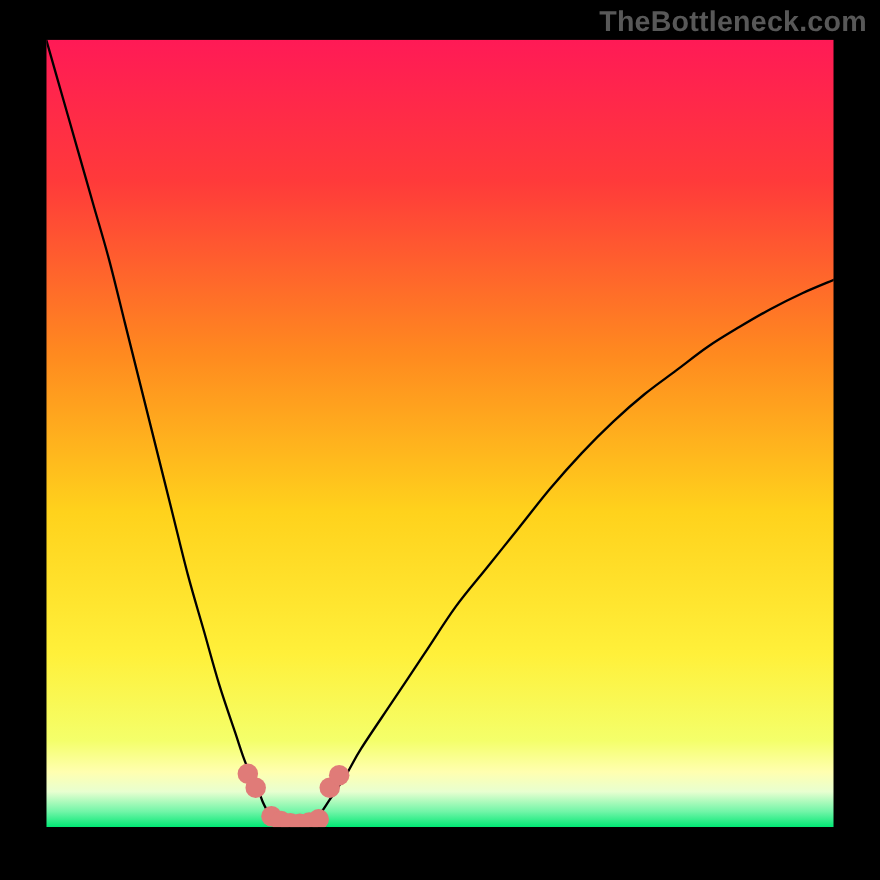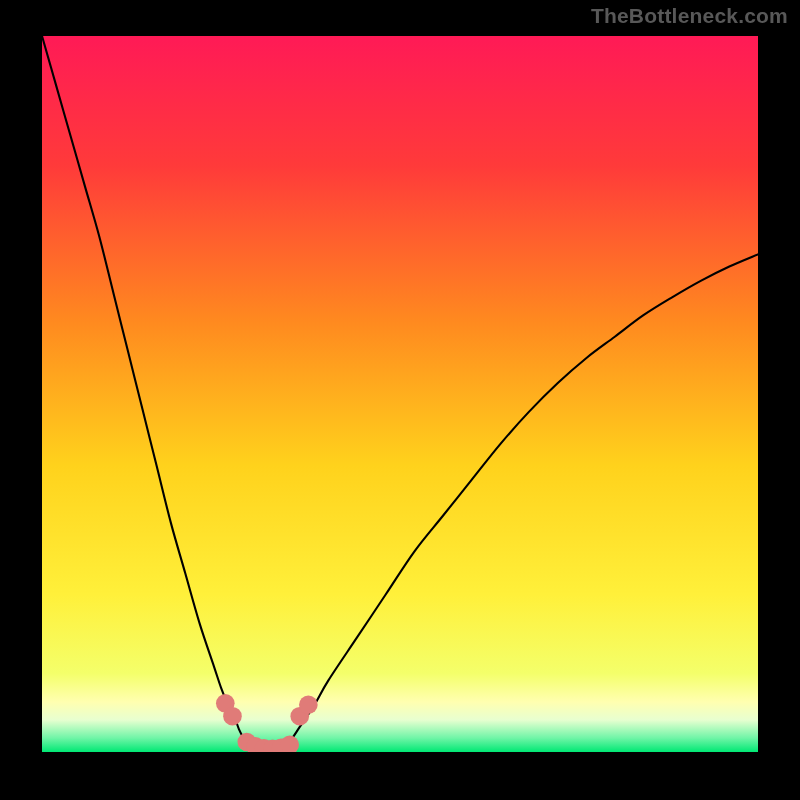--- a/index.html
+++ b/index.html
@@ -14,21 +14,21 @@
     position: relative;
     width: 800px;
     height: 800px;
     background: #000;
   }
   .watermark {
     position: absolute;
     top: 4px;
     right: 12px;
     font-family: Arial, Helvetica, sans-serif;
-    font-size: 21px;
+    font-size: 26px;
     font-weight: 600;
     color: #585858;
     letter-spacing: 0.2px;
     user-select: none;
   }
   .plot {
     position: absolute;
     left: 42px;
     top: 36px;
     width: 716px;

